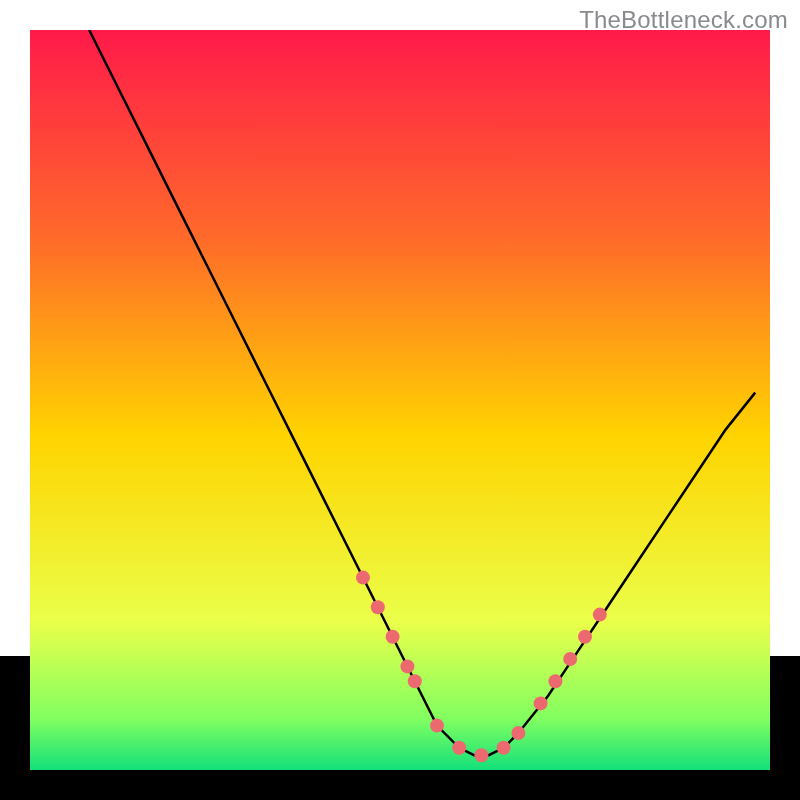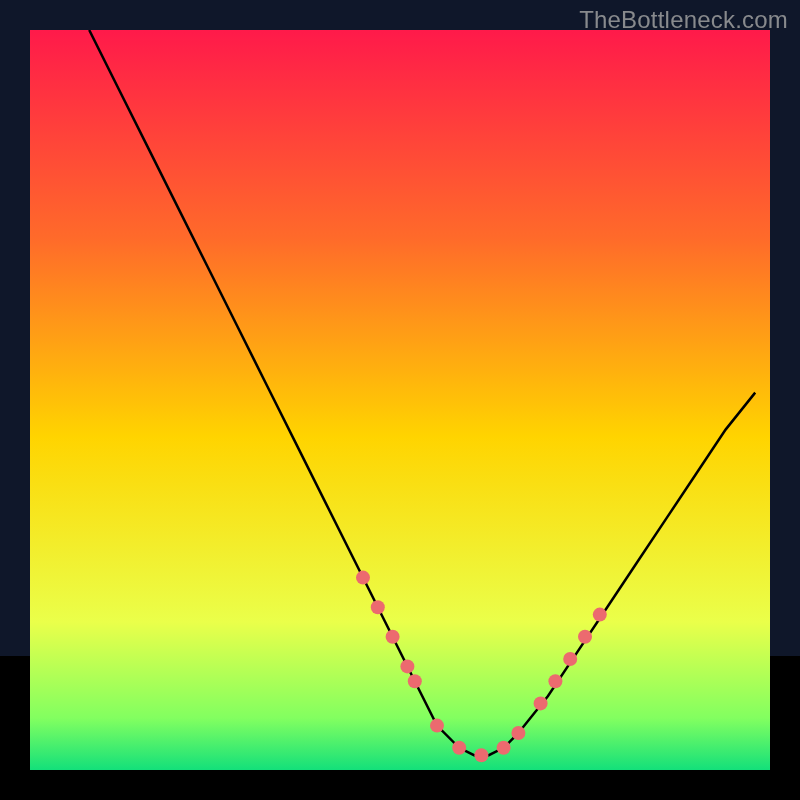--- a/index.html
+++ b/index.html
@@ -8,21 +8,21 @@
     width: 800px;
     height: 800px;
     background: #000;
     overflow: hidden;
     font-family: Arial, Helvetica, sans-serif;
   }
   .stage {
     position: relative;
     width: 800px;
     height: 656px;
-    background: #0f172a;
+    background: #ffffff;
   }
   .plot {
     position: absolute;
     left: 30px;
     top: 30px;
     width: 740px;
     height: 740px;
   }
   .gradient {
     position: absolute;

